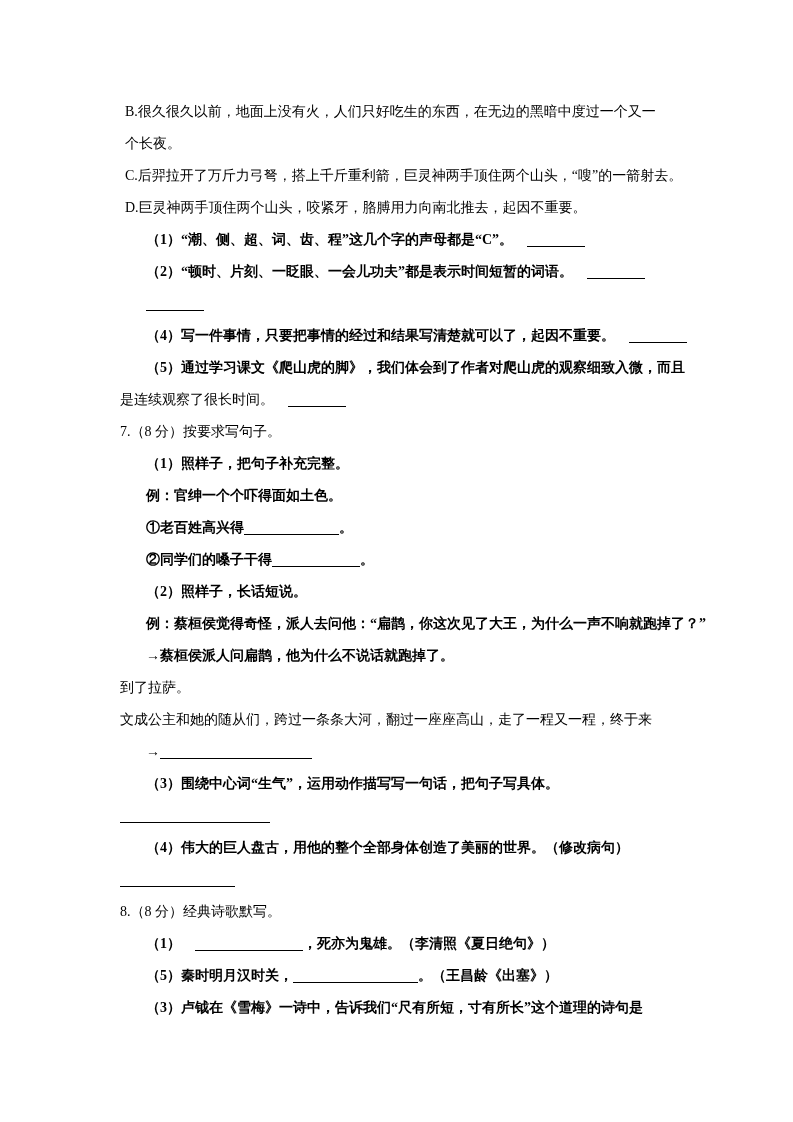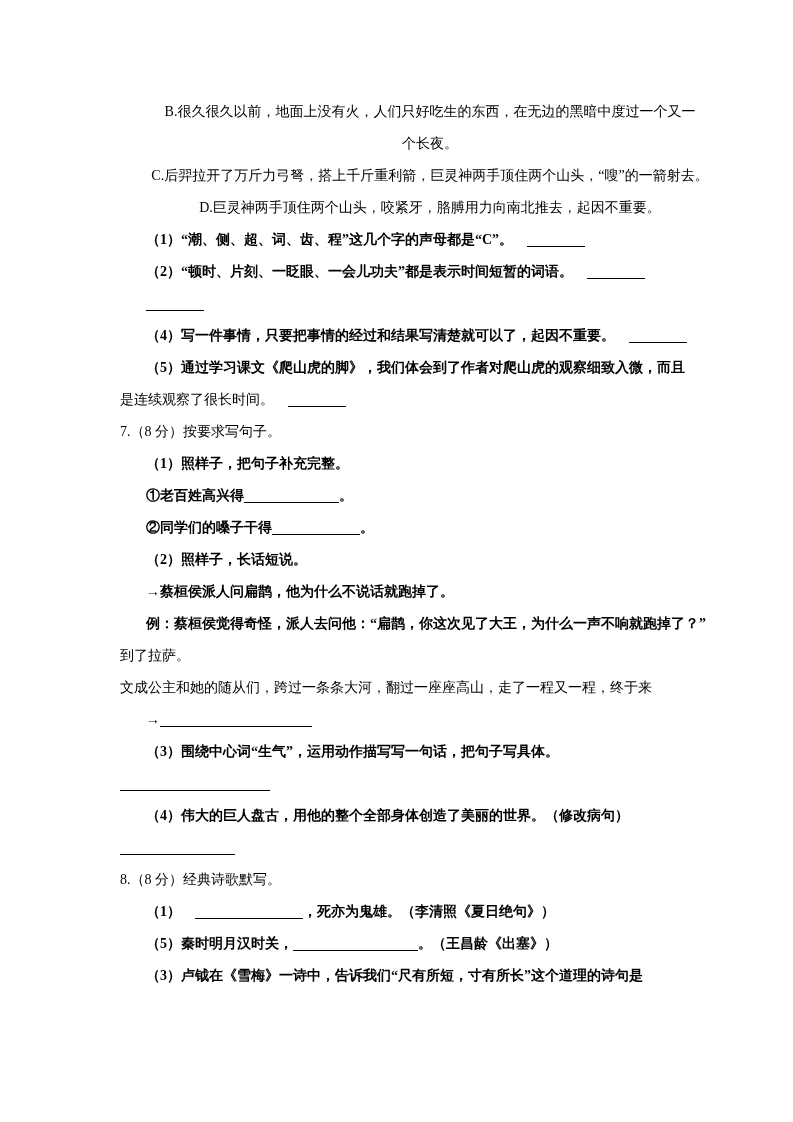--- a/index.html
+++ b/index.html
@@ -19,21 +19,21 @@
     left: 120px;
     top: 96px;
     width: 615px;
   }
   .line {
     height: 32px;
     line-height: 32px;
     white-space: nowrap;
   }
   .indent-0 { padding-left: 0; }
-  .indent-1 { padding-left: 5px; text-align: center; }
+  .indent-1 { padding-left: 5px; }
   .indent-2 { padding-left: 26px; font-weight: bold; }
   .blank {
     display: inline-block;
     height: 13px;
     border-bottom: 1px solid #000000;
     vertical-align: -3px;
   }
 </style>
 </head>
 <body>
@@ -45,25 +45,26 @@
       <div class="line indent-1"><span>C.后羿拉开了万斤力弓弩，搭上千斤重利箭，巨灵神两手顶住两个山头，“嗖”的一箭射去。</span></div>
       <div class="line indent-1"><span>D.巨灵神两手顶住两个山头，咬紧牙，胳膊用力向南北推去，起因不重要。</span></div>
       <div class="line indent-2"><span>（1）“潮、侧、超、词、齿、程”这几个字的声母都是“C”。　</span><span class="blank" style="width: 58px;"></span></div>
       <div class="line indent-2"><span>（2）“顿时、片刻、一眨眼、一会儿功夫”都是表示时间短暂的词语。　</span><span class="blank" style="width: 58px;"></span></div>
       <div class="line indent-2"><span class="blank" style="width: 58px;"></span></div>
       <div class="line indent-2"><span>（4）写一件事情，只要把事情的经过和结果写清楚就可以了，起因不重要。　</span><span class="blank" style="width: 58px;"></span></div>
       <div class="line indent-2"><span>（5）通过学习课文《爬山虎的脚》，我们体会到了作者对爬山虎的观察细致入微，而且</span></div>
       <div class="line indent-0"><span>是连续观察了很长时间。　</span><span class="blank" style="width: 58px;"></span></div>
       <div class="line indent-0"><span>7.（8 分）按要求写句子。</span></div>
       <div class="line indent-2"><span>（1）照样子，把句子补充完整。</span></div>
+      <div class="line indent-2"><span>例：官绅一个个吓得面如土色。</span></div>
       <div class="line indent-2"><span>①老百姓高兴得</span><span class="blank" style="width: 95px;"></span><span>。</span></div>
       <div class="line indent-2"><span>②同学们的嗓子干得</span><span class="blank" style="width: 88px;"></span><span>。</span></div>
       <div class="line indent-2"><span>（2）照样子，长话短说。</span></div>
+      <div class="line indent-2"><span>例：蔡桓侯觉得奇怪，派人去问他：“扁鹊，你这次见了大王，为什么一声不响就跑掉了？”</span></div>
       <div class="line indent-2"><span>→蔡桓侯派人问扁鹊，他为什么不说话就跑掉了。</span></div>
-      <div class="line indent-2"><span>例：蔡桓侯觉得奇怪，派人去问他：“扁鹊，你这次见了大王，为什么一声不响就跑掉了？”</span></div>
       <div class="line indent-0"><span>到了拉萨。</span></div>
       <div class="line indent-0"><span>文成公主和她的随从们，跨过一条条大河，翻过一座座高山，走了一程又一程，终于来</span></div>
       <div class="line indent-2"><span>→</span><span class="blank" style="width: 152px;"></span></div>
       <div class="line indent-2"><span>（3）围绕中心词“生气”，运用动作描写写一句话，把句子写具体。</span></div>
       <div class="line indent-0"><span class="blank" style="width: 150px;"></span></div>
       <div class="line indent-2"><span>（4）伟大的巨人盘古，用他的整个全部身体创造了美丽的世界。（修改病句）</span></div>
       <div class="line indent-0"><span class="blank" style="width: 115px;"></span></div>
       <div class="line indent-0"><span>8.（8 分）经典诗歌默写。</span></div>
       <div class="line indent-2"><span>（1）　</span><span class="blank" style="width: 108px;"></span><span>，死亦为鬼雄。（李清照《夏日绝句》）</span></div>
       <div class="line indent-2"><span>（5）秦时明月汉时关，</span><span class="blank" style="width: 125px;"></span><span>。（王昌龄《出塞》）</span></div>

